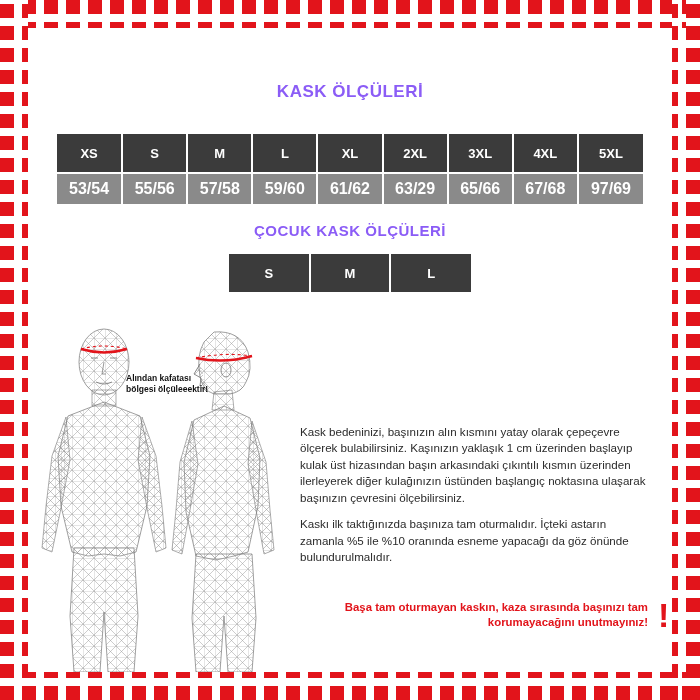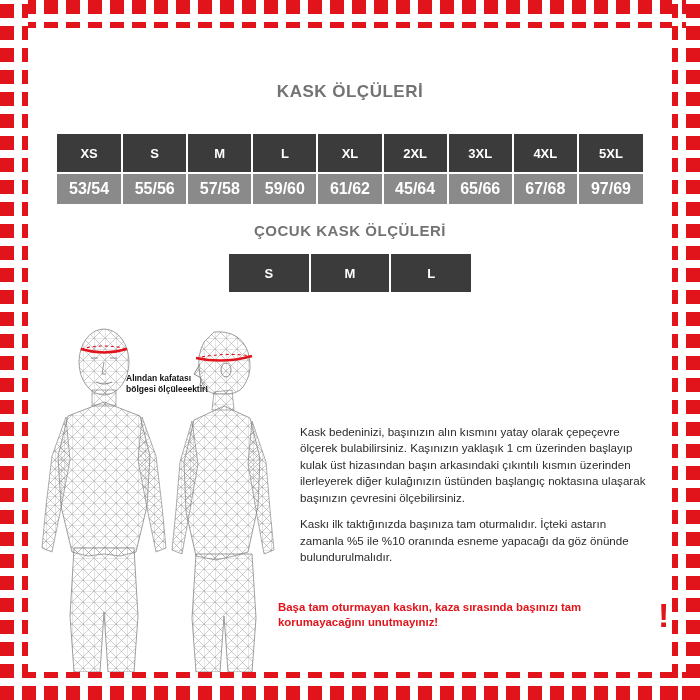--- a/index.html
+++ b/index.html
@@ -52,21 +52,21 @@
     background: #ffffff;
     overflow: hidden;
   }
 
   
   .title {
     position: absolute;
     width: 100%;
     text-align: center;
     font-weight: bold;
-    color: #737373;
+    color: #8b5cf6;
     letter-spacing: 0.5px;
   }
   #title-adult { top: 54px; font-size: 17px; }
   #title-kids  { top: 194px; font-size: 15px; }
 
   
   .size-table {
     position: absolute;
     border-collapse: collapse;
     table-layout: fixed;
@@ -136,21 +136,21 @@
   
   #warning {
     position: absolute;
     left: 250px;
     top: 572px;
     width: 370px;
     font-size: 11.4px;
     font-weight: bold;
     line-height: 1.35;
     color: #e2141b;
-    text-align: left;
+    text-align: right;
   }
   #warning-mark {
     position: absolute;
     left: 630px;
     top: 570px;
     font-size: 34px;
     font-weight: bold;
     color: #e2141b;
     line-height: 1;
   }
@@ -185,21 +185,21 @@
         <td>3XL</td>
         <td>4XL</td>
         <td>5XL</td>
       </tr>
       <tr class="vals">
         <td>53/54</td>
         <td>55/56</td>
         <td>57/58</td>
         <td>59/60</td>
         <td>61/62</td>
-        <td>45/64</td>
+        <td>63/29</td>
         <td>65/66</td>
         <td>67/68</td>
         <td>97/69</td>
       </tr>
     </tbody>
       </table>
 
     <div class="title" id="title-kids">ÇOCUK KASK ÖLÇÜLERİ</div>
 
     <table class="size-table" id="table-kids">

